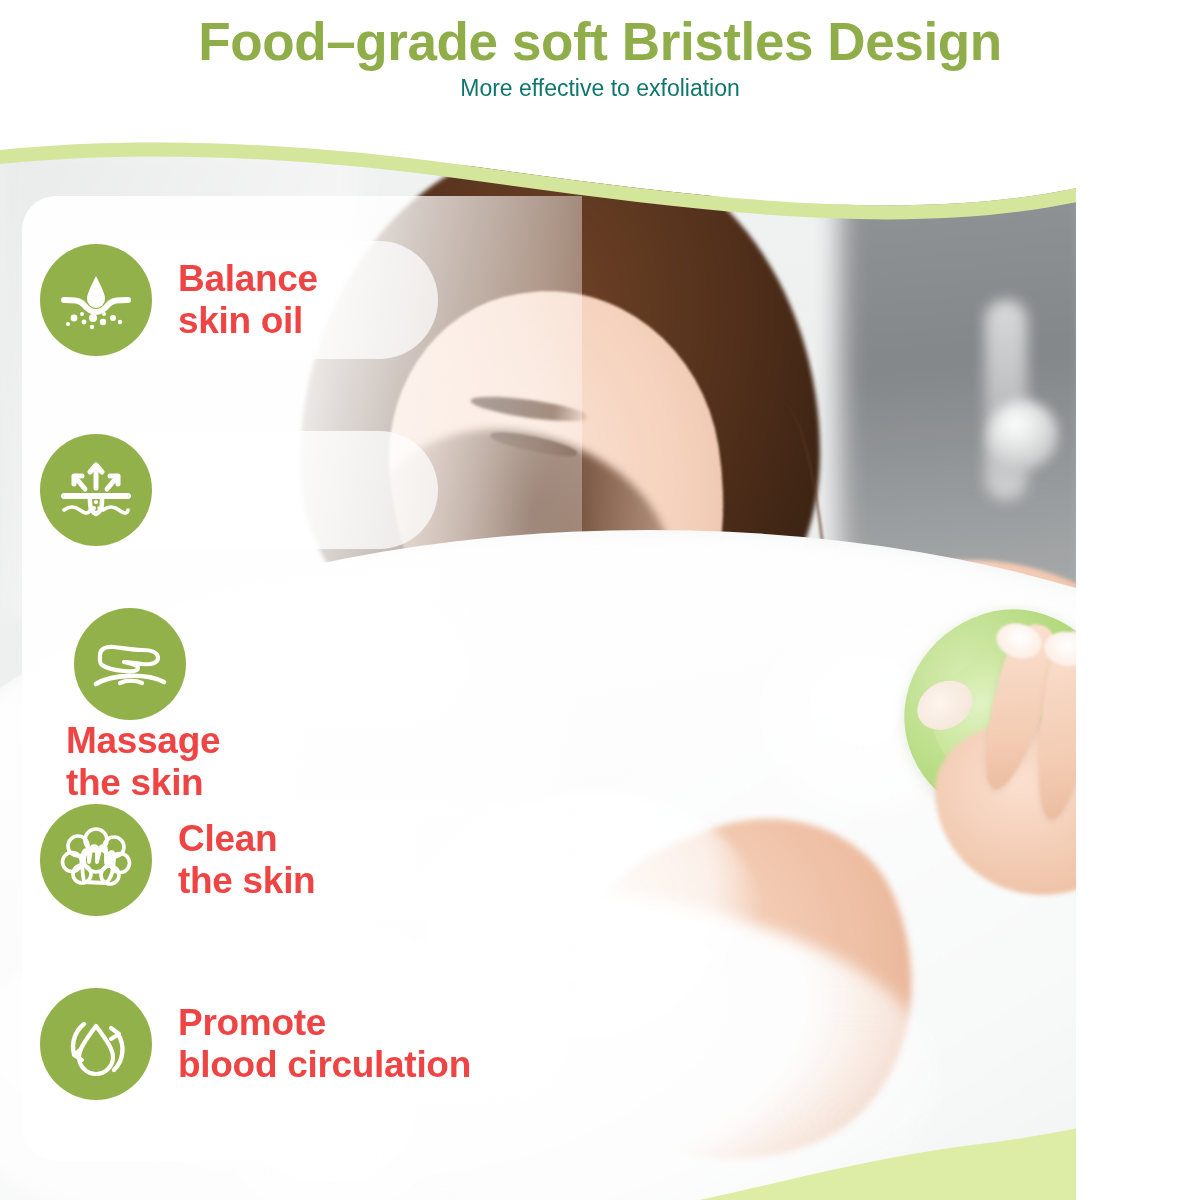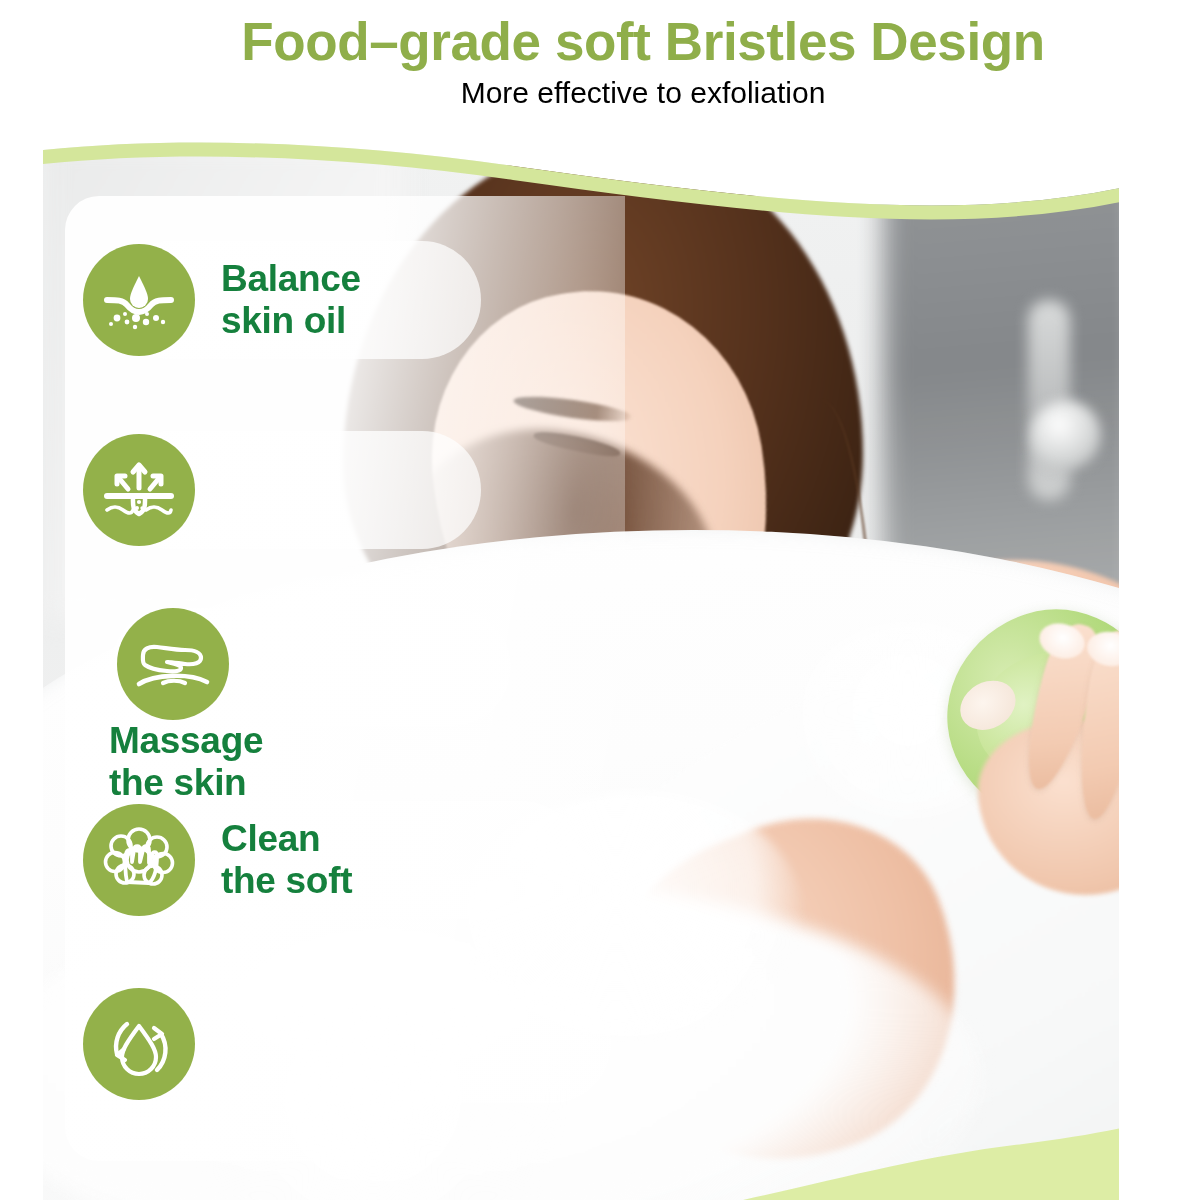--- a/index.html
+++ b/index.html
@@ -9,21 +9,20 @@
   }
   body {
     font-family: "Liberation Sans", sans-serif;
   }
   .canvas {
     position: relative;
     width: 1076px;
     height: 1200px;
     overflow: hidden;
     background: #ffffff;
-    margin-left: 43px;
   }
 
   
   .header {
     position: absolute;
     left: 0; top: 0;
     width: 1200px;
     height: 150px;
     z-index: 40;
     text-align: center;
@@ -35,23 +34,23 @@
     font-size: 53px;
     font-weight: 700;
     letter-spacing: -0.4px;
     color: #8FAE4A;
     line-height: 1.06;
     white-space: nowrap;
   }
   .subtitle {
     margin: 0;
     padding-top: 6px;
-    font-size: 30px;
+    font-size: 23px;
     font-weight: 400;
-    color: #000000;
+    color: #0f766e;
     line-height: 1.1;
     white-space: nowrap;
   }
 
   
   .photo {
     position: absolute;
     left: 0;
     top: 0;
     width: 1200px;
@@ -381,21 +380,21 @@
     display: flex;
     align-items: center;
     justify-content: center;
     z-index: 2;
   }
   .icon-circle svg { display: block; }
   .feature-label {
     margin-left: 26px;
     font-size: 37px;
     font-weight: 700;
-    color: #15803d;
+    color: #ef4444;
     line-height: 1.14;
     letter-spacing: -0.3px;
     white-space: pre-line;
     z-index: 2;
     position: relative;
   }
 
   .f-row-0 { top: 232px; }
   .f-row-1 { top: 422px; }
   .f-row-2 { top: 608px; flex-direction: column; }
@@ -545,30 +544,32 @@
             <circle cx="54" cy="55" r="9"></circle>
             <circle cx="40" cy="40" r="12"></circle>
           </g>
           <path d="M28 62 C26 52 26 42 27 34 C28 29 33 29 33 34 L33 42
                    L35 30 C35.5 25 41 25 41 30 L41 42
                    L44 30 C44.5 25 50 25 50 30 L50 43
                    L53 36 C53.5 31 58 31 58 36 C58 48 56 58 50 63 Z" fill="none" stroke="#ffffff" stroke-width="3.8" stroke-linejoin="round" stroke-linecap="round"></path>
         </svg>
       </div>
       <div class="feature-label">Clean
-the soft</div>
+the skin</div>
     </div>
 
     <div class="feature f-row-4">
       <div class="feature-pill" style="width:500px"></div>
       <div class="icon-circle">
         <svg width="80" height="80" viewBox="0 0 80 80" aria-hidden="true">
           <path d="M40 22 C52 38 57 46 57 53 a17 17 0 0 1-34 0 c0-7 5-15 17-31 Z" fill="none" stroke="#ffffff" stroke-width="4.2" stroke-linejoin="round"></path>
           <path d="M62 30 A29 29 0 0 1 58 66" stroke="#ffffff" stroke-width="4.4" fill="none" stroke-linecap="round"></path>
           <path d="M18 50 A29 29 0 0 1 28 20" stroke="#ffffff" stroke-width="4.4" fill="none" stroke-linecap="round"></path>
           <path d="M55 24 L63 30 L55 35" fill="none" stroke="#ffffff" stroke-width="4.2" stroke-linecap="round" stroke-linejoin="round"></path>
           <path d="M25 45 L18 51 L26 56" fill="none" stroke="#ffffff" stroke-width="4.2" stroke-linecap="round" stroke-linejoin="round"></path>
         </svg>
       </div>
+      <div class="feature-label">Promote
+blood circulation</div>
     </div>
 
   </div>
 </div>
 
 </body></html>

